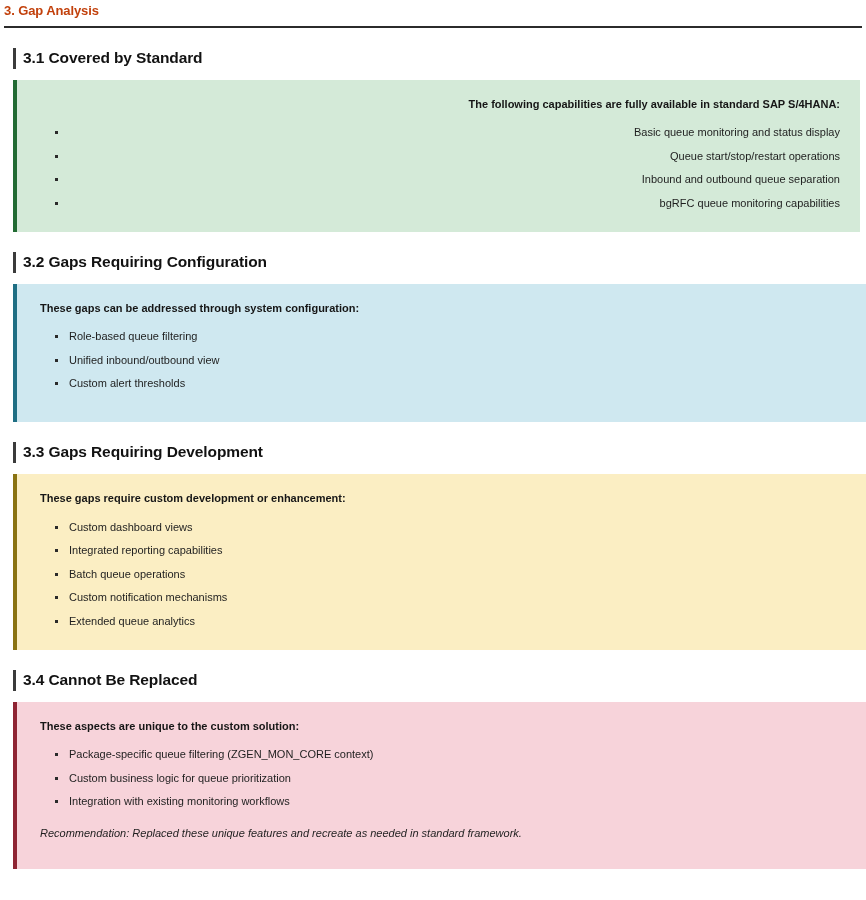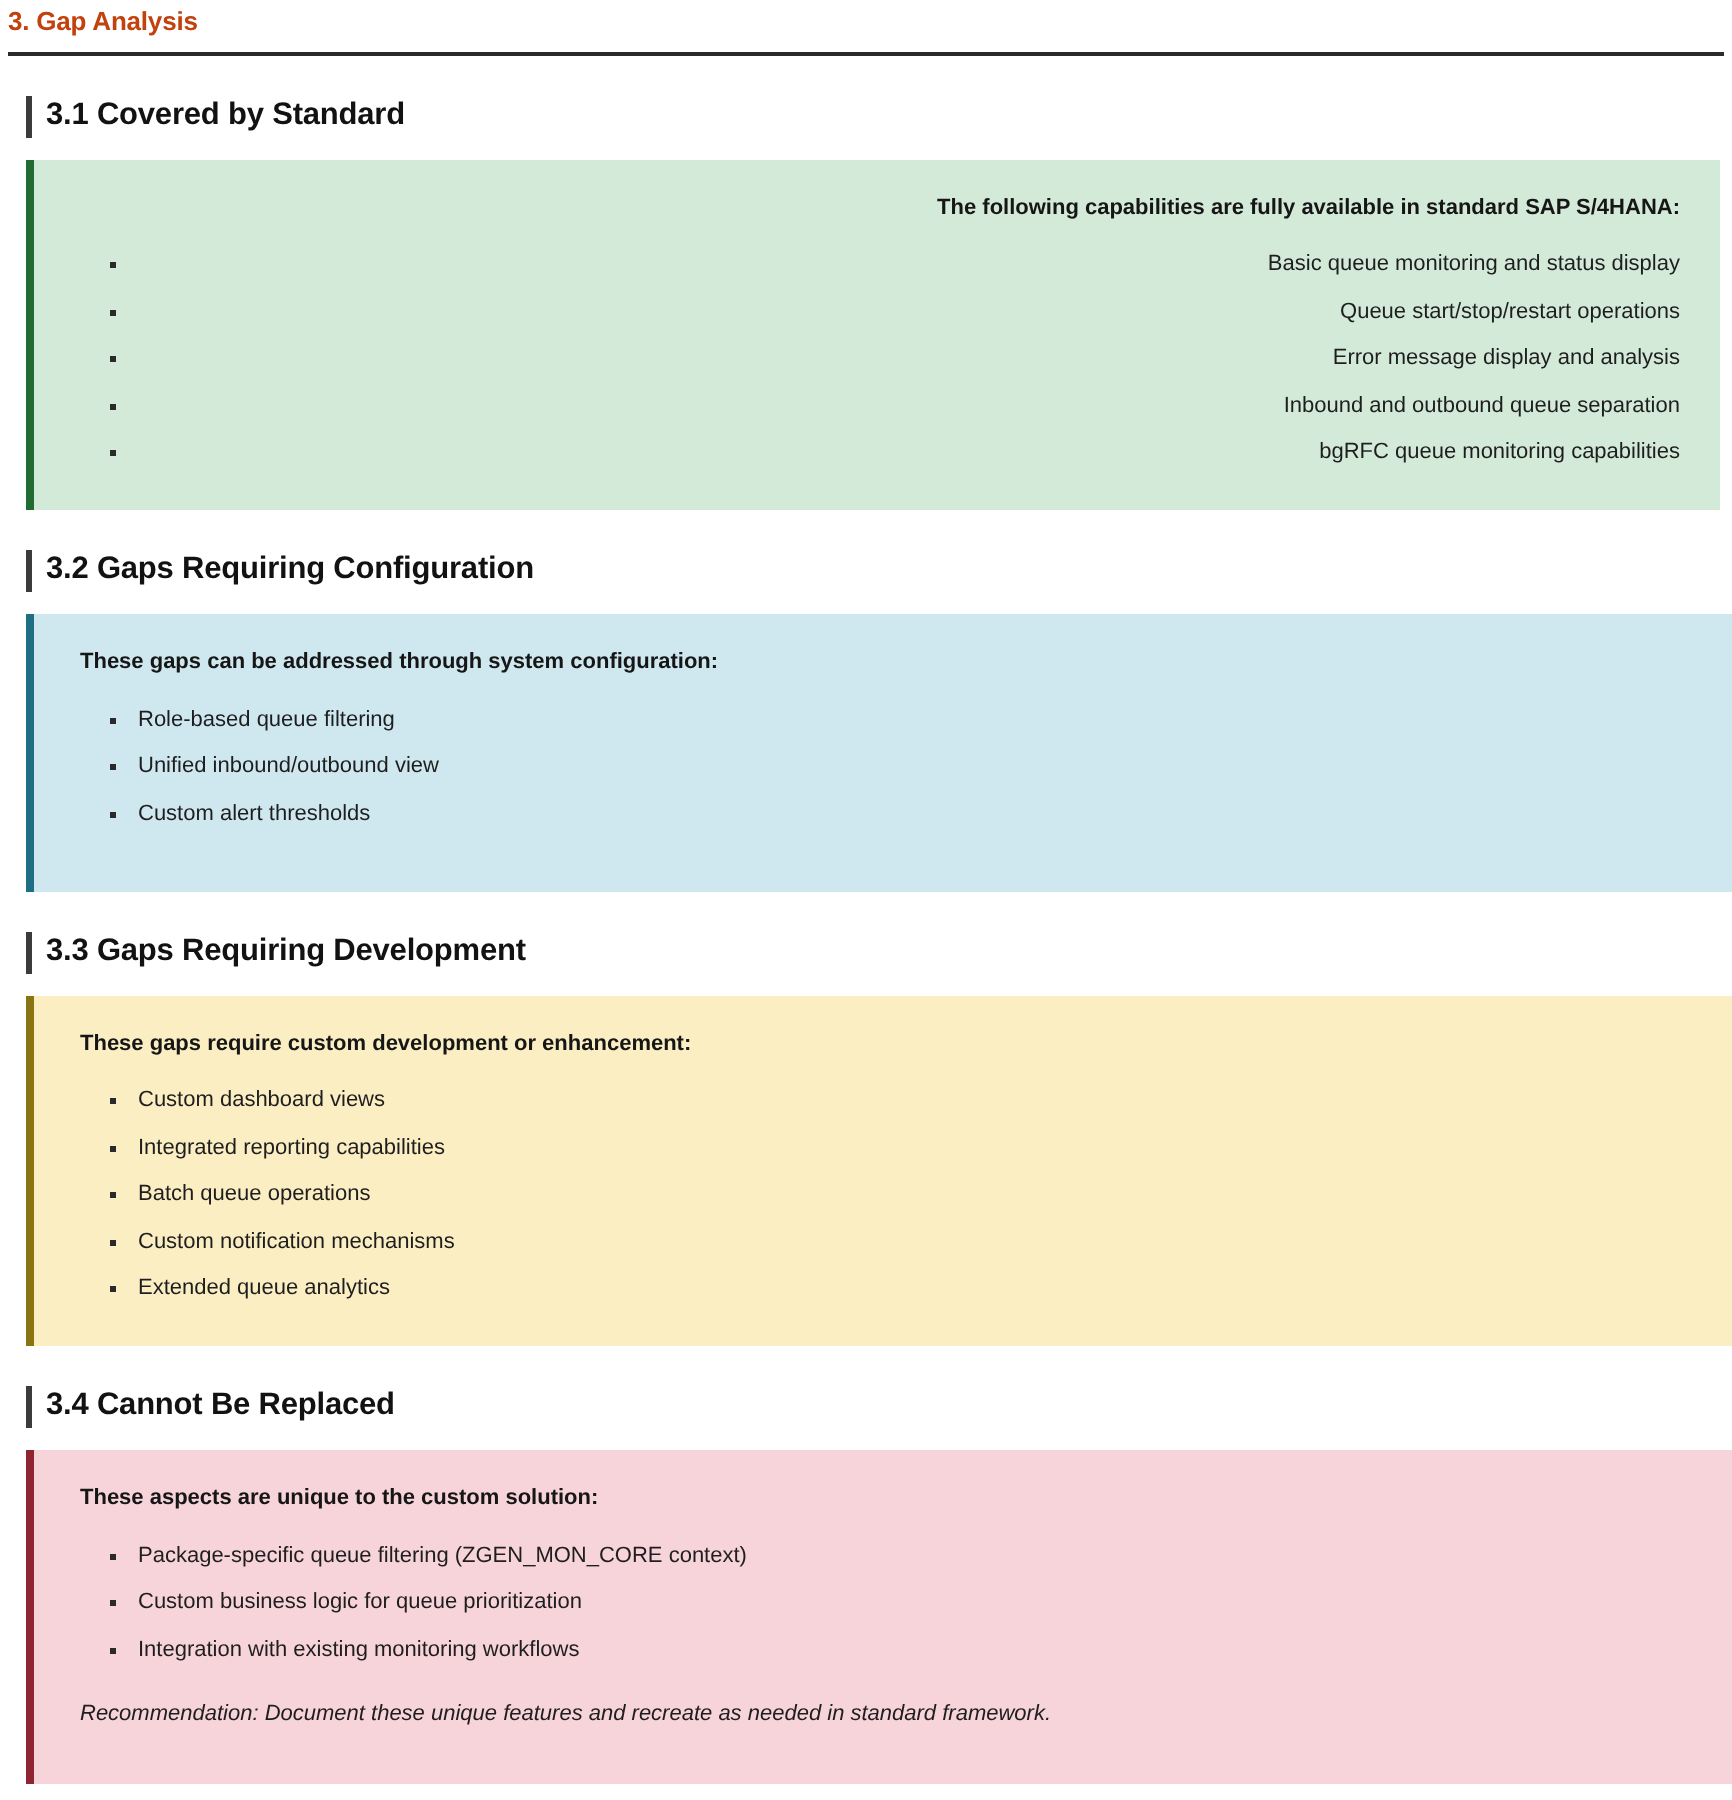--- a/index.html
+++ b/index.html
@@ -139,21 +139,20 @@
   <div class="section-heading">
     <span class="heading-bar"></span>
     <span class="heading-text">3.1 Covered by Standard</span>
   </div>
   <div class="block green">
     <span class="block-accent"></span>
     <p class="block-intro">The following capabilities are fully available in standard SAP S/4HANA:</p>
     <ul class="bullets">
       <li><span class="bullet-dot"></span><span>Basic queue monitoring and status display</span></li>
       <li><span class="bullet-dot"></span><span>Queue start/stop/restart operations</span></li>
-      <li><span class="bullet-dot"></span><span>Error message display and analysis</span></li>
       <li><span class="bullet-dot"></span><span>Inbound and outbound queue separation</span></li>
       <li><span class="bullet-dot"></span><span>bgRFC queue monitoring capabilities</span></li>
     </ul>
   </div>
 
   <div class="section-heading">
     <span class="heading-bar"></span>
     <span class="heading-text">3.2 Gaps Requiring Configuration</span>
   </div>
   <div class="block blue">
@@ -188,17 +187,17 @@
     <span class="heading-text">3.4 Cannot Be Replaced</span>
   </div>
   <div class="block pink">
     <span class="block-accent"></span>
     <p class="block-intro">These aspects are unique to the custom solution:</p>
     <ul class="bullets">
       <li><span class="bullet-dot"></span><span>Package-specific queue filtering (ZGEN_MON_CORE context)</span></li>
       <li><span class="bullet-dot"></span><span>Custom business logic for queue prioritization</span></li>
       <li><span class="bullet-dot"></span><span>Integration with existing monitoring workflows</span></li>
     </ul>
-    <p class="recommendation">Recommendation: Document these unique features and recreate as needed in standard framework.</p>
+    <p class="recommendation">Recommendation: Replaced these unique features and recreate as needed in standard framework.</p>
     <div class="spacer-sm"></div>
   </div>
 
 </div>
 
 </body></html>

